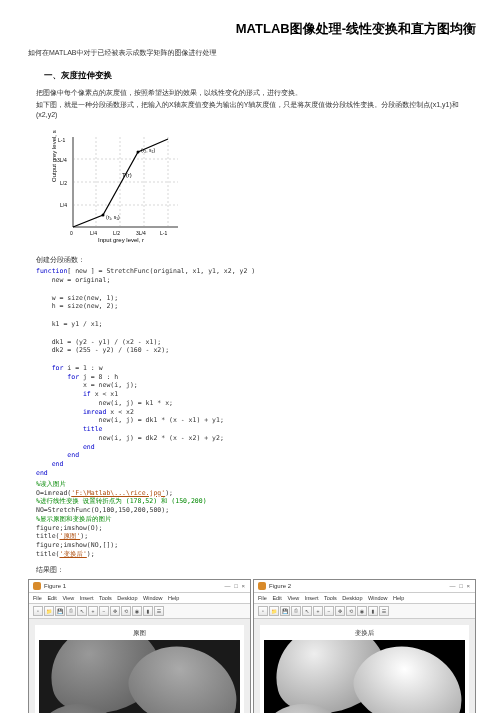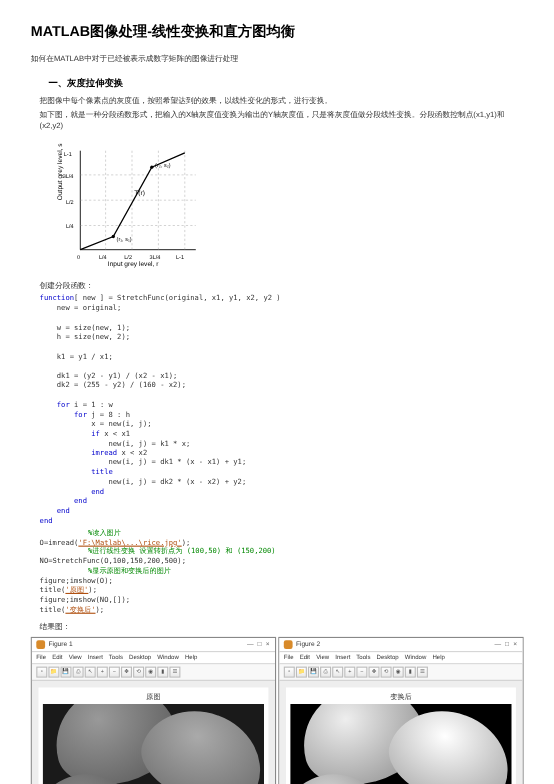--- a/index.html
+++ b/index.html
@@ -4,30 +4,30 @@
 <style>
   * { box-sizing: border-box; margin: 0; padding: 0; }
   body {
     width: 504px;
     background: #fff;
     font-family: "Microsoft YaHei", Arial, sans-serif;
     font-size: 8px;
     color: #333;
     padding: 20px 28px;
   }
-  .title { text-align: left; font-size: 13px; font-weight: bold; margin-bottom: 10px; color: #000; }
+  .title { text-align: right; font-size: 13px; font-weight: bold; margin-bottom: 10px; color: #000; }
   .intro { font-size: 7px; margin-bottom: 12px; }
   .h2 { font-size: 8.5px; font-weight: bold; margin: 10px 16px 6px; color: #000; }
   .para { font-size: 7px; margin: 2px 0 2px 8px; line-height: 1.4; }
   .graph { margin: 8px 0 8px 20px; }
   .graph svg { display: block; }
   .subhead { font-size: 7px; margin: 6px 0 2px 8px; }
   pre.code { font-family: Consolas, monospace; font-size: 6.5px; line-height: 1.35; margin: 2px 0 2px 8px; white-space: pre; }
   .kw { color: #0000cc; }
-  .cm { color: #008800; margin-left: 44px; }
+  .cm { color: #008800; }
   .str { color: #b05010; text-decoration: underline; }
   .result-row { display: flex; gap: 2px; margin: 4px 0 12px; }
   .figwin { flex: 1; border: 1px solid #888; background: #f4f4f4; font-size: 6px; }
   .fw-titlebar { display: flex; align-items: center; padding: 2px 4px; background: #fff; border-bottom: 1px solid #ccc; }
   .fw-titlebar .icn { width: 8px; height: 8px; background: #d88a2a; border-radius: 2px; margin-right: 3px; }
   .fw-title { flex: 1; color: #333; }
   .fw-ctrl { color: #666; letter-spacing: 1px; }
   .fw-menu { padding: 2px 4px; background: #fff; border-bottom: 1px solid #ccc; color: #333; font-size: 5.5px; word-spacing: 4px; }
   .fw-tool { padding: 2px 4px; background: #f8f8f8; border-bottom: 1px solid #ccc; display: flex; gap: 1px; }
   .tbtn { width: 10px; height: 10px; border: 1px solid #bbb; background: linear-gradient(#fff,#e8e8e8); display: flex; align-items: center; justify-content: center; font-size: 5px; color: #555; }
@@ -99,21 +99,21 @@
 <span>                new(i, j) = dk1 * (x - x1) + y1;</span>
 <span class="kw">            title</span>
 <span>                new(i, j) = dk2 * (x - x2) + y2;</span>
 <span class="kw">            end</span>
 <span class="kw">        end</span>
 <span class="kw">    end</span>
 <span class="kw">end</span></pre>
 
 <pre class="code"><span class="cm">%读入图片</span>
 <span>O=imread(</span><span class="str">'F:\Matlab\...\rice.jpg'</span><span>);</span>
-<span class="cm">%进行线性变换 设置转折点为 (100,50) 和 (150,200)</span>
+<span class="cm">%进行线性变换 设置转折点为 (178,52) 和 (150,200)</span>
 <span>NO=StretchFunc(O,100,150,200,500);</span>
 <span class="cm">%显示原图和变换后的图片</span>
 <span>figure;imshow(O);</span>
 <span>title(</span><span class="str">'原图'</span><span>);</span>
 <span>figure;imshow(NO,[]);</span>
 <span>title(</span><span class="str">'变换后'</span><span>);</span></pre>
 
 <div class="subhead">结果图：</div>
 
 <div class="result-row">

